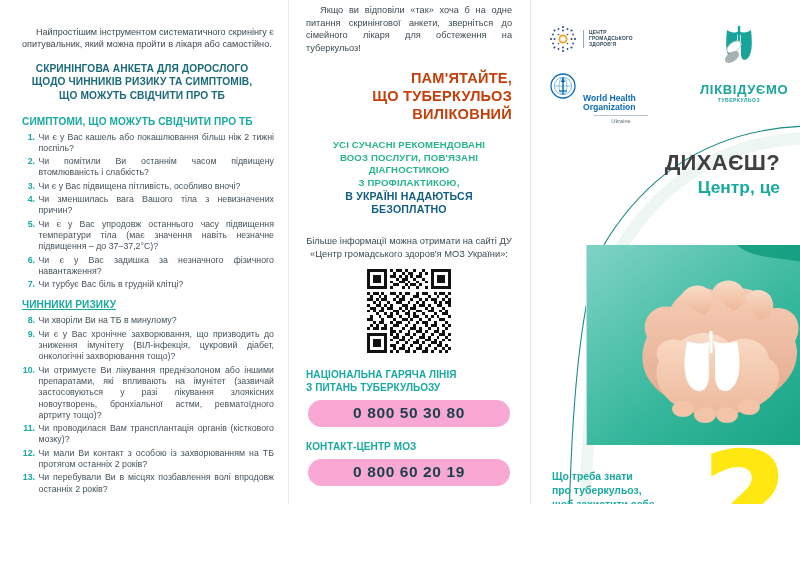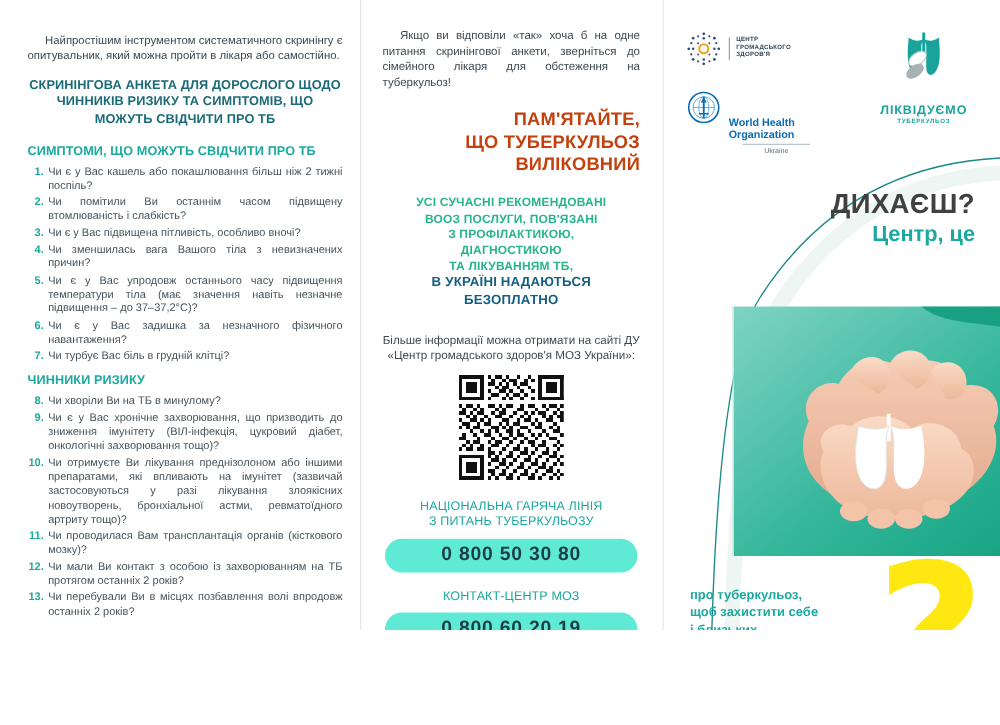--- a/index.html
+++ b/index.html
@@ -19,41 +19,41 @@
   .fold.f2{left:530px;}
 
   
   .col1{position:absolute;left:0;top:0;width:288px;height:580px;padding:26px 14px 0 22px;box-sizing:border-box;}
   .intro{
     font-size:9.1px;line-height:12.4px;color:#3d4a52;text-align:justify;
     text-indent:14px;margin:0 0 11px 0;
   }
   .title-main{
     font-size:10.2px;line-height:13.6px;font-weight:bold;color:#1b6a78;
-    text-align:center;letter-spacing:.1px;margin:0 0 13px 0;
+    text-align:center;letter-spacing:.1px;margin:0 12px 13px 0;
   }
   .sect-head{
     font-size:10.1px;font-weight:bold;color:#1aa9a0;letter-spacing:.1px;
     margin:0 0 5px 0;
   }
-  .sect-head.second{margin-top:9px;}
+  .sect-head.second{margin-top:9px;text-decoration:underline;}
   ol.qlist{list-style:none;margin:0;padding:0;}
   ol.qlist li{
     display:flex;align-items:flex-start;
     font-size:8.8px;line-height:11.3px;color:#46535b;
     margin-bottom:2.0px;
   }
   ol.qlist li .num{
     color:#1aa9a0;font-weight:bold;flex:0 0 auto;
     min-width:13px;text-align:right;margin-right:3.5px;
   }
   ol.qlist li .txt{flex:1 1 auto;text-align:justify;}
 
   
-  .col2{position:absolute;left:288px;top:0;width:242px;height:580px;padding:22px 18px 0 18px;box-sizing:border-box;}
+  .col2{position:absolute;left:288px;top:0;width:242px;height:580px;padding:4px 18px 0 18px;box-sizing:border-box;}
   .c2-intro{
     font-size:9.2px;line-height:12.6px;color:#3d4a52;text-align:justify;
     text-indent:14px;margin:0 0 16px 0;
   }
   .remember{
     font-size:14.6px;line-height:17.6px;font-weight:bold;color:#c2410c;
     text-align:right;margin:0 0 16px 0;letter-spacing:.2px;
   }
   .free-block{text-align:center;margin:0 0 19px 0;}
   .free-block .g{
@@ -65,26 +65,26 @@
     color:#125f82;letter-spacing:.15px;
   }
   .more-info{
     font-size:9.3px;line-height:12.4px;color:#3d4a52;text-align:center;
     margin:0 0 9px 0;
   }
   .qr-wrap{display:flex;justify-content:center;margin-bottom:16px;}
   .qr{width:84px;height:84px;display:block;}
 
   .hot-label{
-    font-size:10.0px;line-height:12.4px;font-weight:normal;color:#1aa9a0;
-    text-align:center;letter-spacing:.1px;margin:0 0 6px 0;
+    font-size:10.0px;line-height:12.4px;font-weight:bold;color:#1aa9a0;
+    text-align:left;letter-spacing:.1px;margin:0 0 6px 0;
   }
   .hot-label.second{margin-top:14px;}
   .pill{
-    background:#5eead4;border-radius:14px;text-align:center;
+    background:#f9a8d4;border-radius:14px;text-align:center;
     padding:4px 0 5px 0;margin:0 2px;
   }
   .pill span{
     font-size:15.5px;font-weight:bold;color:#1b3f4a;letter-spacing:.6px;
   }
 
   
   .col3{position:absolute;left:530px;top:0;width:270px;height:580px;overflow:hidden;}
   .logos{position:absolute;left:18px;top:24px;width:236px;}
   .cphc{display:flex;align-items:center;margin-bottom:6px;}
@@ -94,21 +94,21 @@
   }
   .who{display:flex;align-items:center;}
   .who-text{margin-left:5px;margin-top:34px;}
   .who-text .w1{font-size:8.6px;line-height:9.4px;font-weight:bold;color:#0a6cb4;}
   .who-ua{
     margin-left:46px;margin-top:2px;border-top:1px solid #b9c6d0;
     padding-top:2px;width:54px;text-align:center;
     font-size:5.6px;color:#5d6f7c;
   }
   .liquidate{position:absolute;right:22px;top:22px;width:78px;text-align:center;}
-  .liq-t1{font-size:10px;font-weight:bold;color:#1aa49b;letter-spacing:.7px;margin-top:2px;}
+  .liq-t1{font-size:13px;font-weight:bold;color:#1aa49b;letter-spacing:.7px;margin-top:2px;}
   .liq-t2{font-size:4.9px;font-weight:bold;color:#1aa49b;letter-spacing:.6px;margin-top:1px;}
 
   .arc{position:absolute;left:0;top:118px;width:286px;height:470px;pointer-events:none;}
 
   .headline{position:absolute;right:20px;top:150px;width:225px;text-align:right;}
   .headline .h1{
     font-size:22px;font-weight:bold;color:#404040;letter-spacing:.3px;
     line-height:25px;
   }
   .headline .h2{
@@ -207,23 +207,22 @@
 
     <div class="remember">
       <div>ПАМ'ЯТАЙТЕ,</div>
       <div>ЩО ТУБЕРКУЛЬОЗ</div>
       <div>ВИЛІКОВНИЙ</div>
     </div>
 
     <div class="free-block">
       <span class="g">УСІ СУЧАСНІ РЕКОМЕНДОВАНІ</span>
       <span class="g">ВООЗ ПОСЛУГИ, ПОВ'ЯЗАНІ</span>
+      <span class="g">ДІАГНОСТИКОЮ</span>
       <span class="g">З ПРОФІЛАКТИКОЮ,</span>
-      <span class="g">ДІАГНОСТИКОЮ</span>
-      <span class="g">ТА ЛІКУВАННЯМ ТБ,</span>
       <span class="b">В УКРАЇНІ НАДАЮТЬСЯ</span>
       <span class="b">БЕЗОПЛАТНО</span>
     </div>
 
     <p class="more-info">Більше інформації можна отримати на сайті ДУ «Центр громадського здоров'я МОЗ України»:</p>
 
     <div class="qr-wrap">
       <svg class="qr" viewBox="0 0 29 29" shape-rendering="crispEdges">
         <rect width="29" height="29" fill="#ffffff"></rect>
         <g fill="#111111">
@@ -597,20 +596,21 @@
         </g>
 
         <path d="M124 86 v22" stroke="#ffffff" stroke-width="3" fill="none"></path>
         <path d="M124 96 C 116 100 106 98 100 96 C 96 116 96 136 106 144 C 116 150 122 142 122 130 L122 104 Z" fill="#ffffff"></path>
         <path d="M126 96 C 134 100 144 98 150 96 C 154 116 154 136 144 144 C 134 150 128 142 128 130 L128 104 Z" fill="#ffffff"></path>
         <path d="M124 96 C 116 100 106 98 100 96 C 96 116 96 136 106 144 C 116 150 122 142 122 130 L122 104 Z" fill="none" stroke="#dfe9e6" stroke-width=".8"></path>
       </svg>
     </div>
 
     <div class="bottom-text">
+      <div>Що треба знати</div>
       <div>про туберкульоз,</div>
       <div>щоб захистити себе</div>
       <div>і близьких</div>
     </div>
 
     <div class="qmark">?</div>
   </div>
 
 </div>
 

